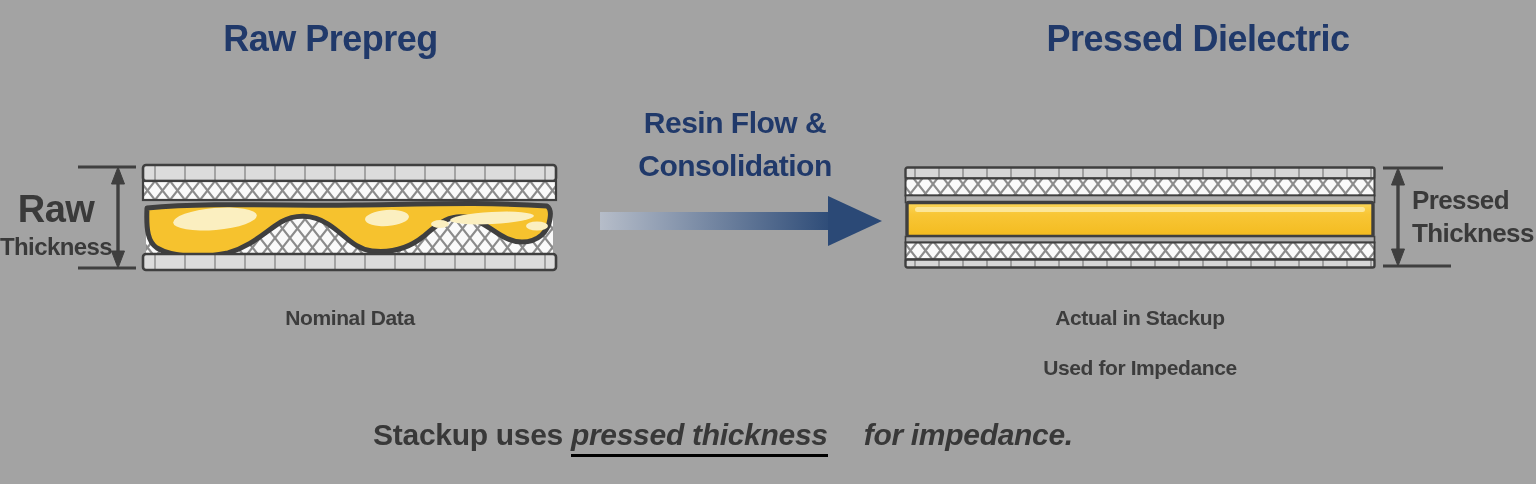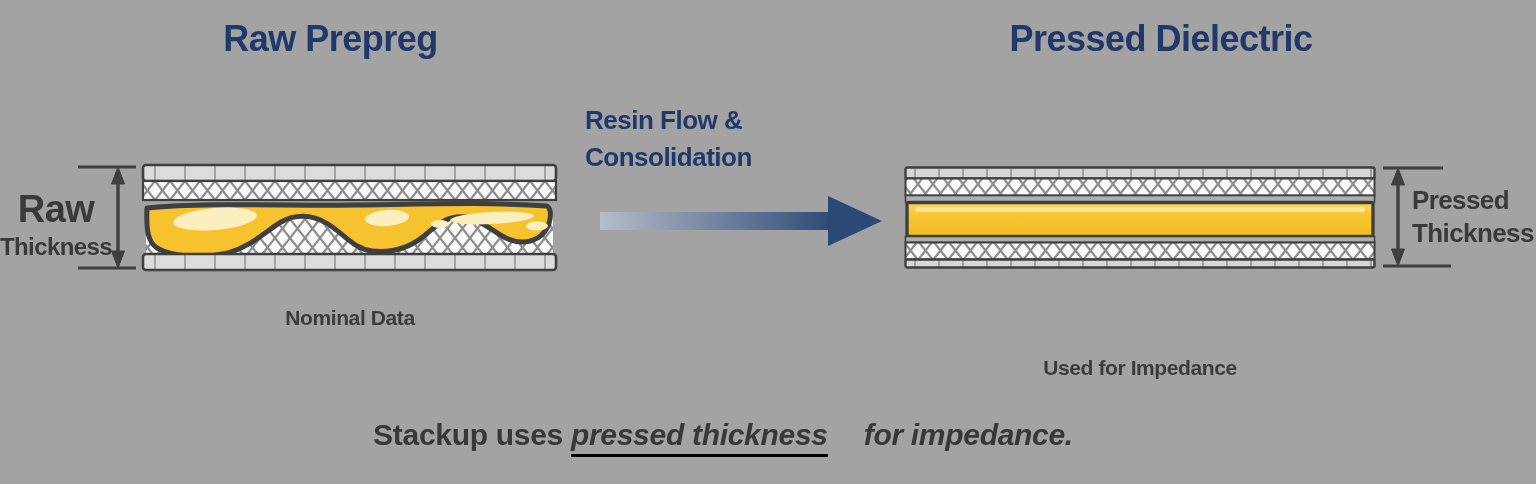--- a/index.html
+++ b/index.html
@@ -6,24 +6,24 @@
   .canvas{
     position:relative;width:1536px;height:484px;background:#a3a3a3;
     overflow:hidden;font-family:"Liberation Sans",sans-serif;color:#3A3A3A;
   }
   .abs{position:absolute;}
   .panel-title{
     font-size:36px;font-weight:bold;color:#20396A;text-align:center;
     letter-spacing:-0.5px;white-space:nowrap;
   }
   .left-title{left:128px;top:18px;width:405px;}
-  .right-title{left:956px;top:18px;width:410px;}
+  .right-title{left:993px;top:18px;width:410px;}
   .process-label{
-    left:585px;top:102px;width:300px;text-align:left;
-    font-size:26px;font-weight:bold;color:#20396A;line-height:1.42;letter-spacing:-0.5px;
+    left:585px;top:102px;width:300px;text-align:center;
+    font-size:30px;font-weight:bold;color:#20396A;line-height:1.42;letter-spacing:-0.5px;
   }
   .dim-text{font-weight:bold;color:#3A3A3A;letter-spacing:-0.6px;}
   .left-dim-text{left:0px;top:187px;width:112px;text-align:center;line-height:1.2;}
   .left-dim-text .l1{font-size:38px;}
   .left-dim-text .l2{font-size:24px;}
   .right-dim-text{left:1412px;top:184px;width:140px;text-align:left;line-height:1.25;}
   .right-dim-text .l1{font-size:26px;}
   .right-dim-text .l2{font-size:26px;}
   .caption{
     font-size:21px;font-weight:bold;color:#3C3C3C;text-align:center;
@@ -143,17 +143,18 @@
   <div class="abs dim-text left-dim-text">
     <div class="l1">Raw</div>
     <div class="l2">Thickness</div>
   </div>
   <div class="abs dim-text right-dim-text">
     <div class="l1">Pressed</div>
     <div class="l2">Thickness</div>
   </div>
 
   <div class="abs caption nominal-caption">Nominal Data</div>
+  <div class="abs caption actual-caption">Actual in Stackup</div>
   <div class="abs caption used-caption">Used for Impedance</div>
 
   <div class="abs footer-note"><span>Stackup uses </span><span class="footer-emphasis">pressed thickness</span><span class="footer-suffix"> for impedance.</span></div>
 
 </div>
 
 </body></html>

